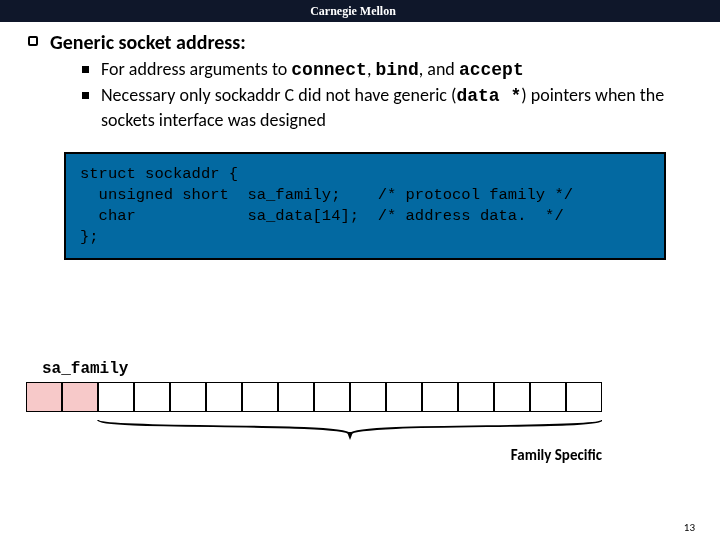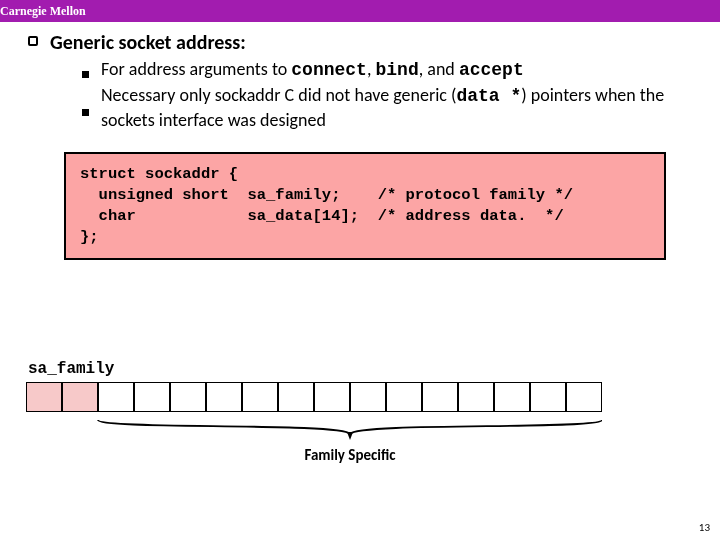--- a/index.html
+++ b/index.html
@@ -1,41 +1,41 @@
 <!DOCTYPE html>
 <html><head>
 <meta charset="utf-8">
 <style>
   * { margin: 0; padding: 0; box-sizing: border-box; }
   html, body { width: 720px; height: 540px; font-family: Calibri, Arial, sans-serif; background: #fff; color: #000; }
   .slide { width: 720px; height: 540px; position: relative; }
-  .topbar { width: 100%; height: 22px; background: #a21caf; display: flex; align-items: center; justify-content: flex-start; padding-right: 14px; }
+  .topbar { width: 100%; height: 22px; background: #0f172a; display: flex; align-items: center; justify-content: center; padding-right: 14px; }
   .topbar-text { color: #fff; font-size: 12px; font-weight: bold; font-family: Georgia, 'Times New Roman', serif; }
   .content { padding: 8px 26px 0 26px; }
   .title { font-size: 30px; font-weight: bold; font-family: Calibri, Arial, sans-serif; margin-bottom: 16px; }
   .list1 { list-style: none; padding-left: 2px; }
   .list1 > li { display: flex; align-items: flex-start; margin-bottom: 18px; }
   .bullet-open { width: 10px; height: 10px; border: 2px solid #000; border-radius: 2px; flex: 0 0 auto; margin-top: 6px; margin-right: 12px; }
   .l1-text { font-size: 20px; font-weight: bold; }
   .list2 { list-style: none; padding-left: 32px; margin-top: 4px; }
-  .list2 > li { display: flex; align-items: center; margin-bottom: 2px; }
+  .list2 > li { display: flex; align-items: flex-start; margin-bottom: 2px; }
   .bullet-sq { width: 7px; height: 7px; background: #000; flex: 0 0 auto; margin-top: 8px; margin-right: 12px; }
   .l2-text { font-size: 18px; line-height: 1.3; }
   .mono { font-family: 'Courier New', monospace; font-weight: bold; }
-  .codebox { margin: 16px 28px 0 38px; border: 2px solid #000; background: #fca5a5; padding: 10px 14px; font-family: 'Courier New', monospace; font-size: 15.5px; font-weight: bold; line-height: 1.35; white-space: pre; }
+  .codebox { margin: 16px 28px 0 38px; border: 2px solid #000; background: #0369a1; padding: 10px 14px; font-family: 'Courier New', monospace; font-size: 15.5px; font-weight: normal; line-height: 1.35; white-space: pre; }
   .diagram-area { position: absolute; left: 26px; top: 360px; width: 668px; }
-  .sa-label { font-family: 'Courier New', monospace; font-weight: bold; font-size: 16px; margin-bottom: 4px; margin-left: 2px; }
+  .sa-label { font-family: 'Courier New', monospace; font-weight: bold; font-size: 16px; margin-bottom: 4px; margin-left: 16px; }
   .byte-row { display: flex; height: 30px; }
   .cell { border: 1px solid #000; height: 30px; }
   .cell.first { background: #f7c9c9; width: 36px; border-right: 0.5px solid #000; }
   .cell.second { background: #f7c9c9; width: 36px; }
   .cell.rest { background: #fff; width: 36px; }
   .brace-svg { display: block; margin-top: 6px; }
   .family-label { text-align: center; font-weight: bold; font-size: 15px; margin-top: 2px; }
-  .pagenum { position: absolute; right: 10px; bottom: 6px; font-size: 11px; color: #000; }
+  .pagenum { position: absolute; right: 25px; bottom: 6px; font-size: 11px; color: #000; }
 </style>
 </head>
 <body>
 
 <div class="slide">
 
   <div class="topbar">
     <span class="topbar-text">Carnegie Mellon</span>
   </div>
 
@@ -87,17 +87,17 @@
       <div class="cell rest"></div>
       <div class="cell rest"></div>
       <div class="cell rest"></div>
       <div class="cell rest"></div>
       <div class="cell rest"></div>
     </div>
     <svg class="brace-svg" width="576" height="26">
       <path d="M72 2 C 72 12, 316 4, 324 16 C 332 4, 576 12, 576 2" stroke="#000" stroke-width="1.8" fill="none"></path>
       <path d="M321 14 L324 22 L327 14 Z" fill="#000"></path>
     </svg>
-    <div class="family-label" style="margin-left:72px; width:504px;">Family Specific</div>
+    <div class="family-label" style="margin-left:72px; width:504px;text-align:right;">Family Specific</div>
   </div>
 
   <div class="pagenum">13</div>
 </div>
 
 </body></html>

